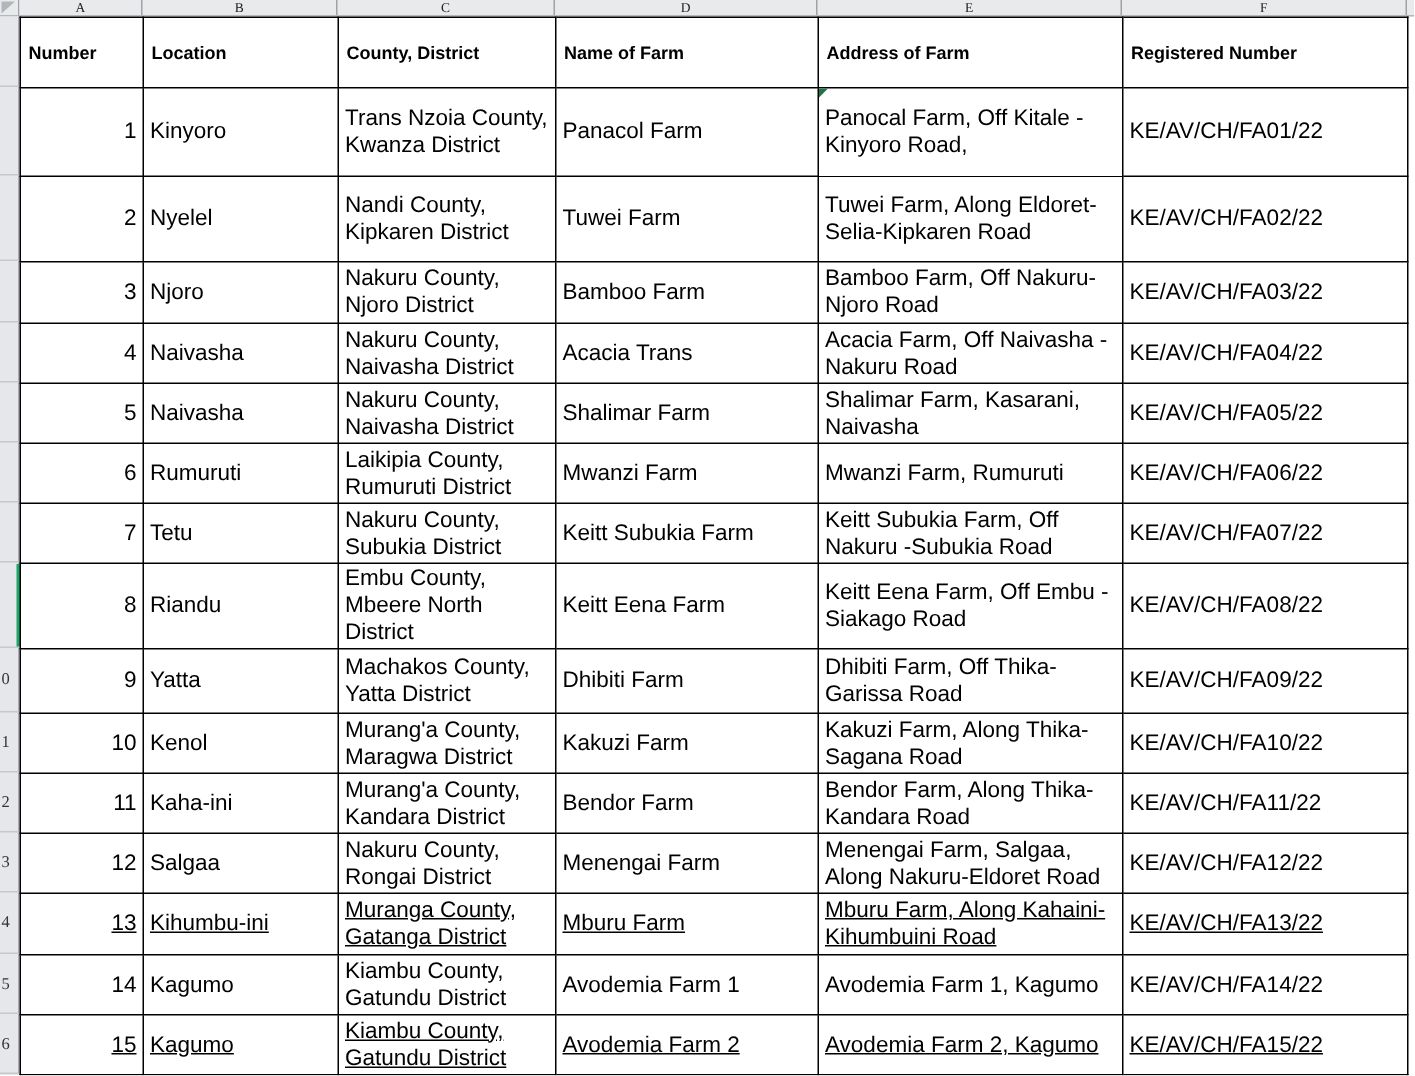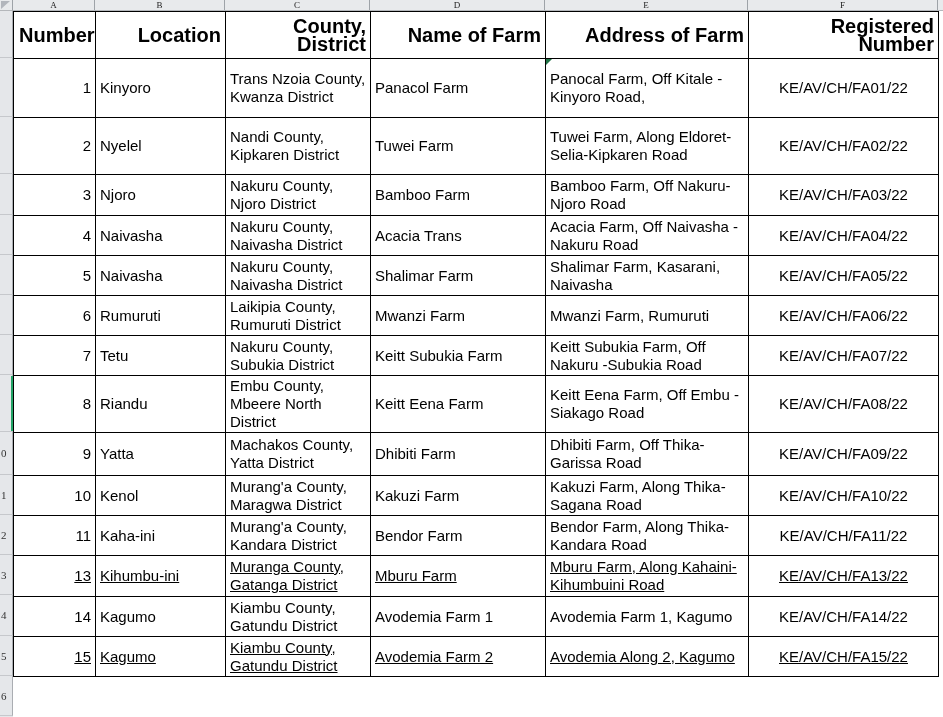--- a/index.html
+++ b/index.html
@@ -28,24 +28,24 @@
 
   
   .active-row-bar{position:absolute;left:11px;top:376px;width:4px;height:55px;}
 
   
   table.sheet{position:absolute;left:13px;top:11px;border-collapse:collapse;table-layout:fixed;
           width:925px;}
   table.sheet th,table.sheet td{border:1px solid #000;box-sizing:border-box;
           vertical-align:middle;overflow:hidden;padding:1px 4px;line-height:18px;
           font-size:15px;background:#fff;}
-  table.sheet th{font-weight:bold;text-align:right;font-size:20px;padding-left:5px;}
+  table.sheet th{font-weight:bold;text-align:left;font-size:12px;padding-left:5px;}
   td.c-number{text-align:right;padding-right:4px;}
   td.c-location{padding-left:3px;}
-  td.c-reg{text-align:center;}
+  td.c-reg{text-align:left;}
   td.note{position:relative;}
   td.note::before{content:"";position:absolute;left:0;top:0;width:0;height:0;
           border-top:6px solid #217346;border-right:6px solid transparent;}
 </style>
 </head>
 <body>
 
 <div class="app">
 
   <div class="corner">
@@ -184,20 +184,28 @@
       <td class="c-reg">KE/AV/CH/FA10/22</td>
     </tr>
         <tr style="height: 40px;">
       <td class="c-number">11</td>
       <td class="c-location">Kaha-ini</td>
       <td class="c-county">Murang'a County, Kandara District</td>
       <td class="c-farm">Bendor Farm</td>
       <td class="c-address">Bendor Farm, Along Thika-Kandara Road</td>
       <td class="c-reg">KE/AV/CH/FA11/22</td>
     </tr>
+        <tr style="height: 40px;">
+      <td class="c-number">12</td>
+      <td class="c-location">Salgaa</td>
+      <td class="c-county">Nakuru County, Rongai District</td>
+      <td class="c-farm">Menengai Farm</td>
+      <td class="c-address">Menengai Farm, Salgaa, Along Nakuru-Eldoret Road</td>
+      <td class="c-reg">KE/AV/CH/FA12/22</td>
+    </tr>
         <tr style="height: 41px; text-decoration: underline;">
       <td class="c-number">13</td>
       <td class="c-location">Kihumbu-ini</td>
       <td class="c-county">Muranga County, Gatanga District</td>
       <td class="c-farm">Mburu Farm</td>
       <td class="c-address">Mburu Farm, Along Kahaini-Kihumbuini Road</td>
       <td class="c-reg">KE/AV/CH/FA13/22</td>
     </tr>
         <tr style="height: 40px;">
       <td class="c-number">14</td>
@@ -205,19 +213,19 @@
       <td class="c-county">Kiambu County, Gatundu District</td>
       <td class="c-farm">Avodemia Farm 1</td>
       <td class="c-address">Avodemia Farm 1, Kagumo</td>
       <td class="c-reg">KE/AV/CH/FA14/22</td>
     </tr>
         <tr style="height: 40px; text-decoration: underline;">
       <td class="c-number">15</td>
       <td class="c-location">Kagumo</td>
       <td class="c-county">Kiambu County, Gatundu District</td>
       <td class="c-farm">Avodemia Farm 2</td>
-      <td class="c-address">Avodemia Along 2, Kagumo</td>
+      <td class="c-address">Avodemia Farm 2, Kagumo</td>
       <td class="c-reg">KE/AV/CH/FA15/22</td>
     </tr>
       </tbody>
   </table>
 
 </div>
 
 </body></html>

